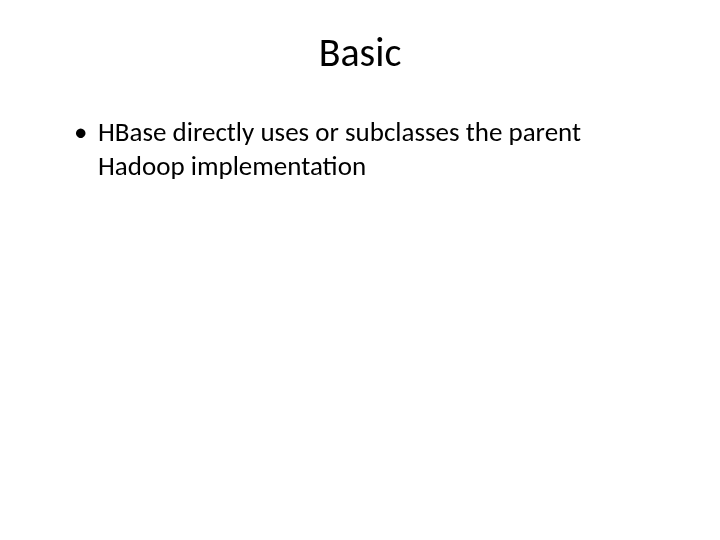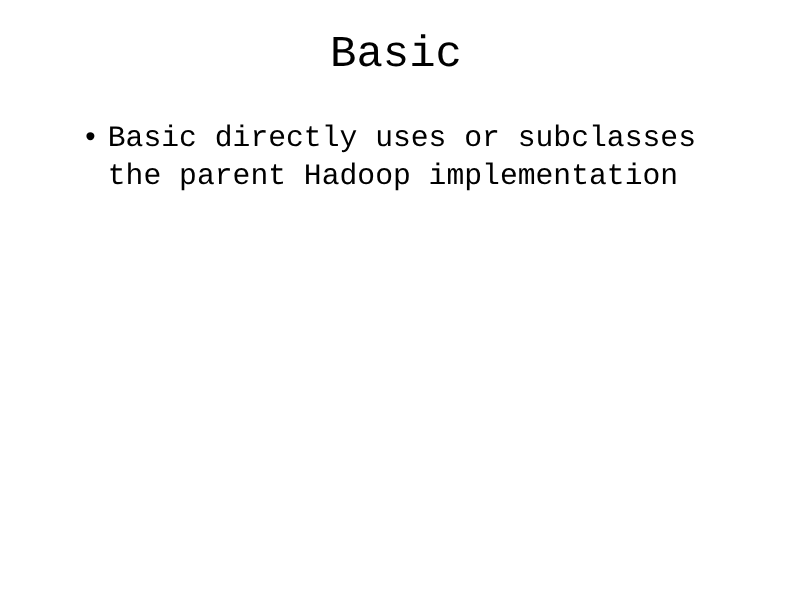--- a/index.html
+++ b/index.html
@@ -1,19 +1,18 @@
 <!DOCTYPE html>
 <html><head>
   <meta charset="utf-8">
   <style>
     * {
       margin: 0;
       padding: 0;
       box-sizing: border-box;
-      font-family: Liberation Mono, monospace;
     }
     body {
       width: 720px;
       height: 540px;
       background: #ffffff;
       font-family: Calibri, "Segoe UI", Arial, sans-serif;
       color: #000000;
       overflow: hidden;
     }
     .slide {
@@ -46,15 +45,15 @@
       top: 0;
       font-size: 27px;
     }
   </style>
 </head>
 <body>
 
 <div class="slide">
   <h1 class="title">Basic</h1>
   <ul class="bullet-list">
-    <li class="bullet-item">Basic directly uses or subclasses the parent Hadoop implementation</li>
+    <li class="bullet-item">HBase directly uses or subclasses the parent Hadoop implementation</li>
   </ul>
 </div>
 
 </body></html>

